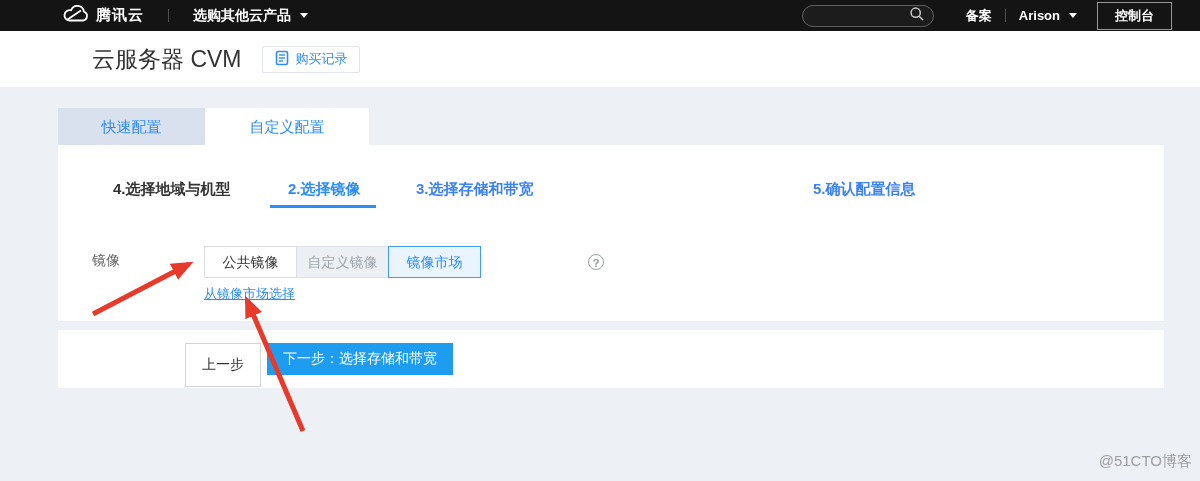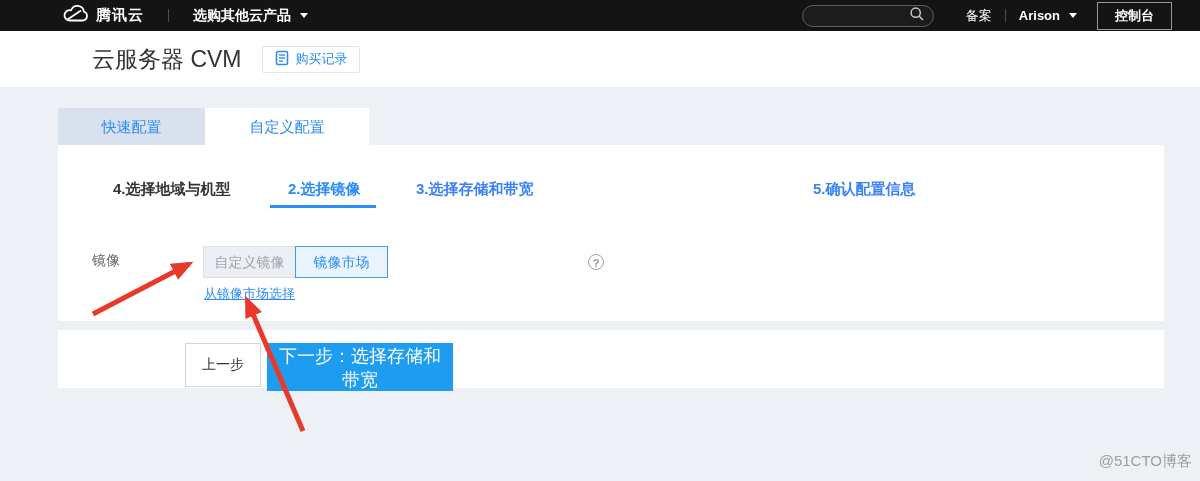--- a/index.html
+++ b/index.html
@@ -11,21 +11,21 @@
           display:flex;align-items:center;color:#fff;box-sizing:border-box;z-index:5;}
   .tb-logo{margin-left:62px;display:flex;align-items:center;cursor:pointer;}
   .tb-brand{font-size:15px;font-weight:bold;margin-left:6px;letter-spacing:1px;}
   .tb-divider{width:1px;height:13px;background:#4d4d4d;margin:0 24px;}
   .tb-products{font-size:14px;font-weight:bold;display:flex;align-items:center;cursor:pointer;}
   .caret{width:0;height:0;border-left:4px solid transparent;border-right:4px solid transparent;
          border-top:5px solid #fff;display:inline-block;margin-left:9px;}
   .tb-search{margin-left:auto;width:114px;height:20px;border:1px solid #5e5e5e;border-radius:11px;
              background:#1c1c1c;display:flex;align-items:center;padding:0 8px;}
   .tb-search input{flex:1;background:transparent;border:none;outline:none;color:#ddd;font-size:12px;width:80px;}
-  .tb-beian{font-size:13px;font-weight:normal;margin-left:32px;cursor:pointer;}
+  .tb-beian{font-size:13px;font-weight:bold;margin-left:32px;cursor:pointer;}
   .tb-div2{width:1px;height:13px;background:#4d4d4d;margin:0 13px;}
   .tb-user{font-size:13px;font-weight:bold;display:flex;align-items:center;cursor:pointer;}
   .tb-console{margin-left:20px;margin-right:28px;border:1px solid #979797;background:transparent;
               color:#fff;font-size:13px;font-weight:bold;padding:4px 17px;cursor:pointer;}
 
   
   .pagehead{position:absolute;top:31px;left:0;width:1200px;height:57px;background:#fff;
             display:flex;align-items:center;box-sizing:border-box;padding-left:92px;z-index:4;
             border-bottom:1px solid #f0f0f0;}
   .page-title{font-size:23px;color:#333;}
@@ -57,22 +57,22 @@
   .opt.gray{background:#eceff3;color:#9ea6af;border-color:#dcdfe4;}
   .opt.selected{background:#e9f4fe;color:#2c8df4;border-color:#429bf0;position:relative;z-index:1;}
   .help{position:absolute;left:530px;top:109px;width:16px;height:16px;border:1px solid #9aa1a8;border-radius:50%;
         color:#8f969d;font-size:11px;line-height:16px;text-align:center;font-weight:bold;cursor:pointer;box-sizing:border-box;}
   .market-link{position:absolute;left:146px;top:140px;font-size:13px;color:#2c8df4;text-decoration:underline;cursor:pointer;}
 
   
   .panel-footer{position:absolute;left:58px;top:330px;width:1106px;height:58px;background:#fff;z-index:1;}
   .btn-prev{position:absolute;left:127px;top:13px;width:76px;height:44px;background:#fff;
             border:1px solid #d2d6db;color:#333;font-size:14px;cursor:pointer;}
-  .btn-next{position:absolute;left:209px;top:13px;width:186px;height:48px;background:#1e9cef;
-            border:none;color:#fff;font-size:18px;cursor:pointer;}
+  .btn-next{position:absolute;left:209px;top:13px;width:186px;height:32px;background:#1e9cef;
+            border:none;color:#fff;font-size:14px;cursor:pointer;}
 
   .watermark{position:absolute;right:8px;top:452px;font-size:15px;color:#9e9e9e;z-index:6;}
 
   .arrows{position:absolute;top:0;left:0;width:1200px;height:481px;z-index:10;pointer-events:none;}
 </style>
 </head>
 <body>
 
 <div class="frame">
 
@@ -135,20 +135,21 @@
   <div class="panel-main">
     <div class="step done" style="left:55px;">4.选择地域与机型</div>
     <div class="step active" style="left:230px;">2.选择镜像</div>
     <div class="step pending" style="left:358px;">3.选择存储和带宽</div>
     <div class="step pending" style="left:755px;">5.确认配置信息</div>
     <div class="step-underline"></div>
 
     <div class="img-label">镜像</div>
 
     <div class="opt-group">
+      <div class="opt first">公共镜像</div>
       <div class="opt gray">自定义镜像</div>
       <div class="opt selected">镜像市场</div>
     </div>
     <div class="help">?</div>
 
     <a class="market-link">从镜像市场选择</a>
   </div>
 
   <div class="panel-footer">
     <button class="btn-prev">上一步</button>

